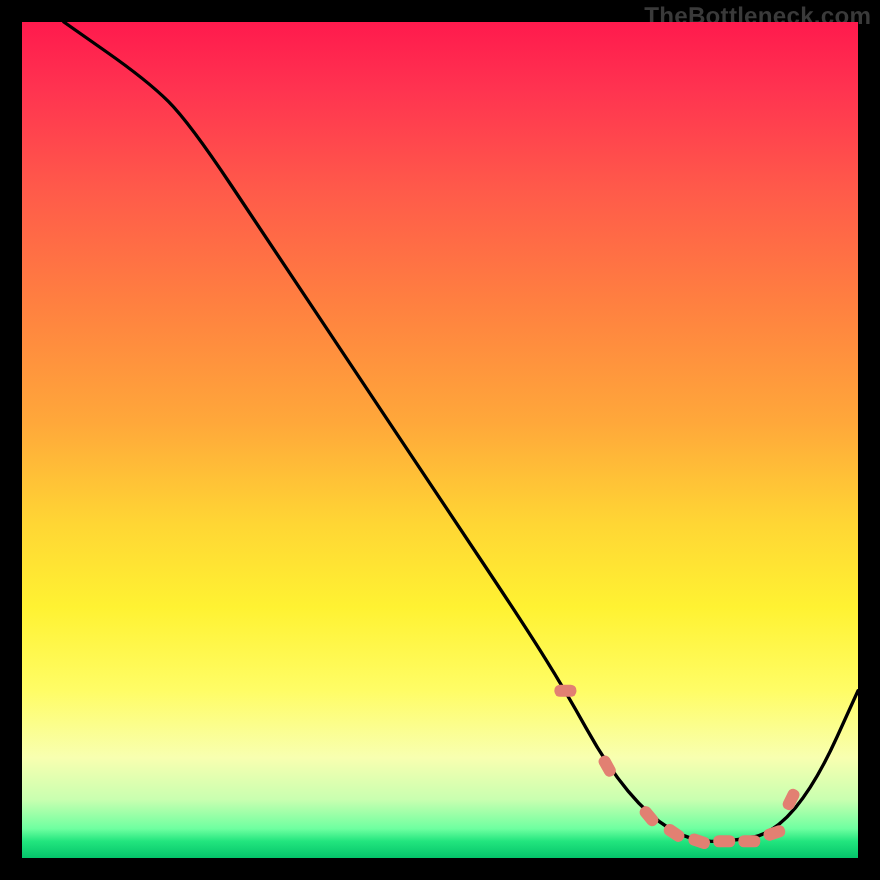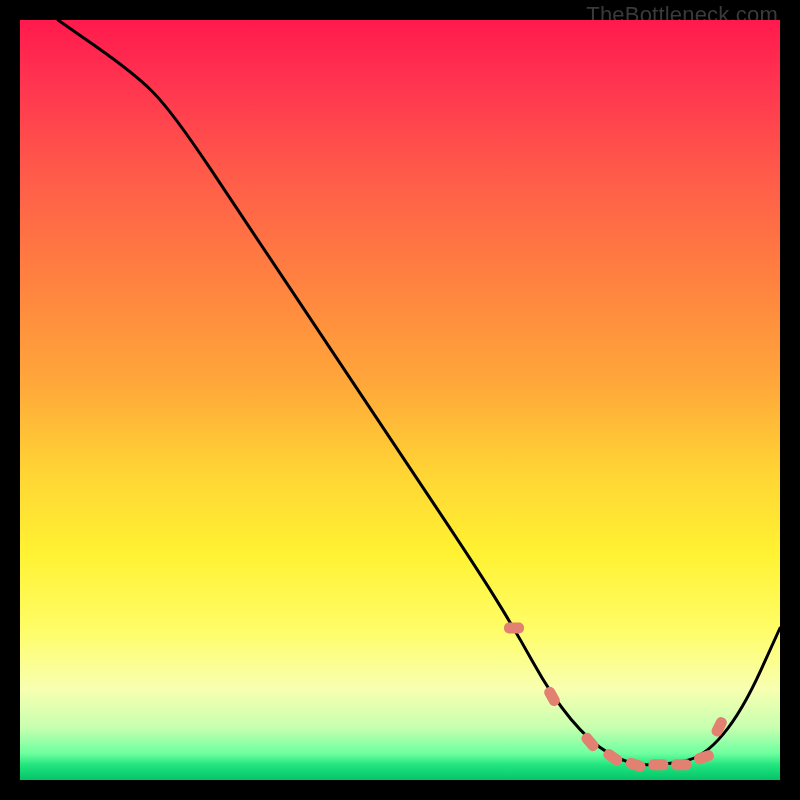--- a/index.html
+++ b/index.html
@@ -43,24 +43,24 @@
     );
   }
   svg.curve {
     position: absolute;
     left: 0;
     top: 0;
   }
   .watermark {
     position: absolute;
     top: 2px;
-    right: 22px;
+    right: 8px;
     color: #3a3a3a;
     font-size: 22px;
-    font-weight: 400;
+    font-weight: 700;
     letter-spacing: 0.2px;
   }
 </style>
 </head>
 <body>
 
 <div class="watermark">TheBottleneck.com</div>
 
 <div class="frame">
   <div class="gradient"></div>

